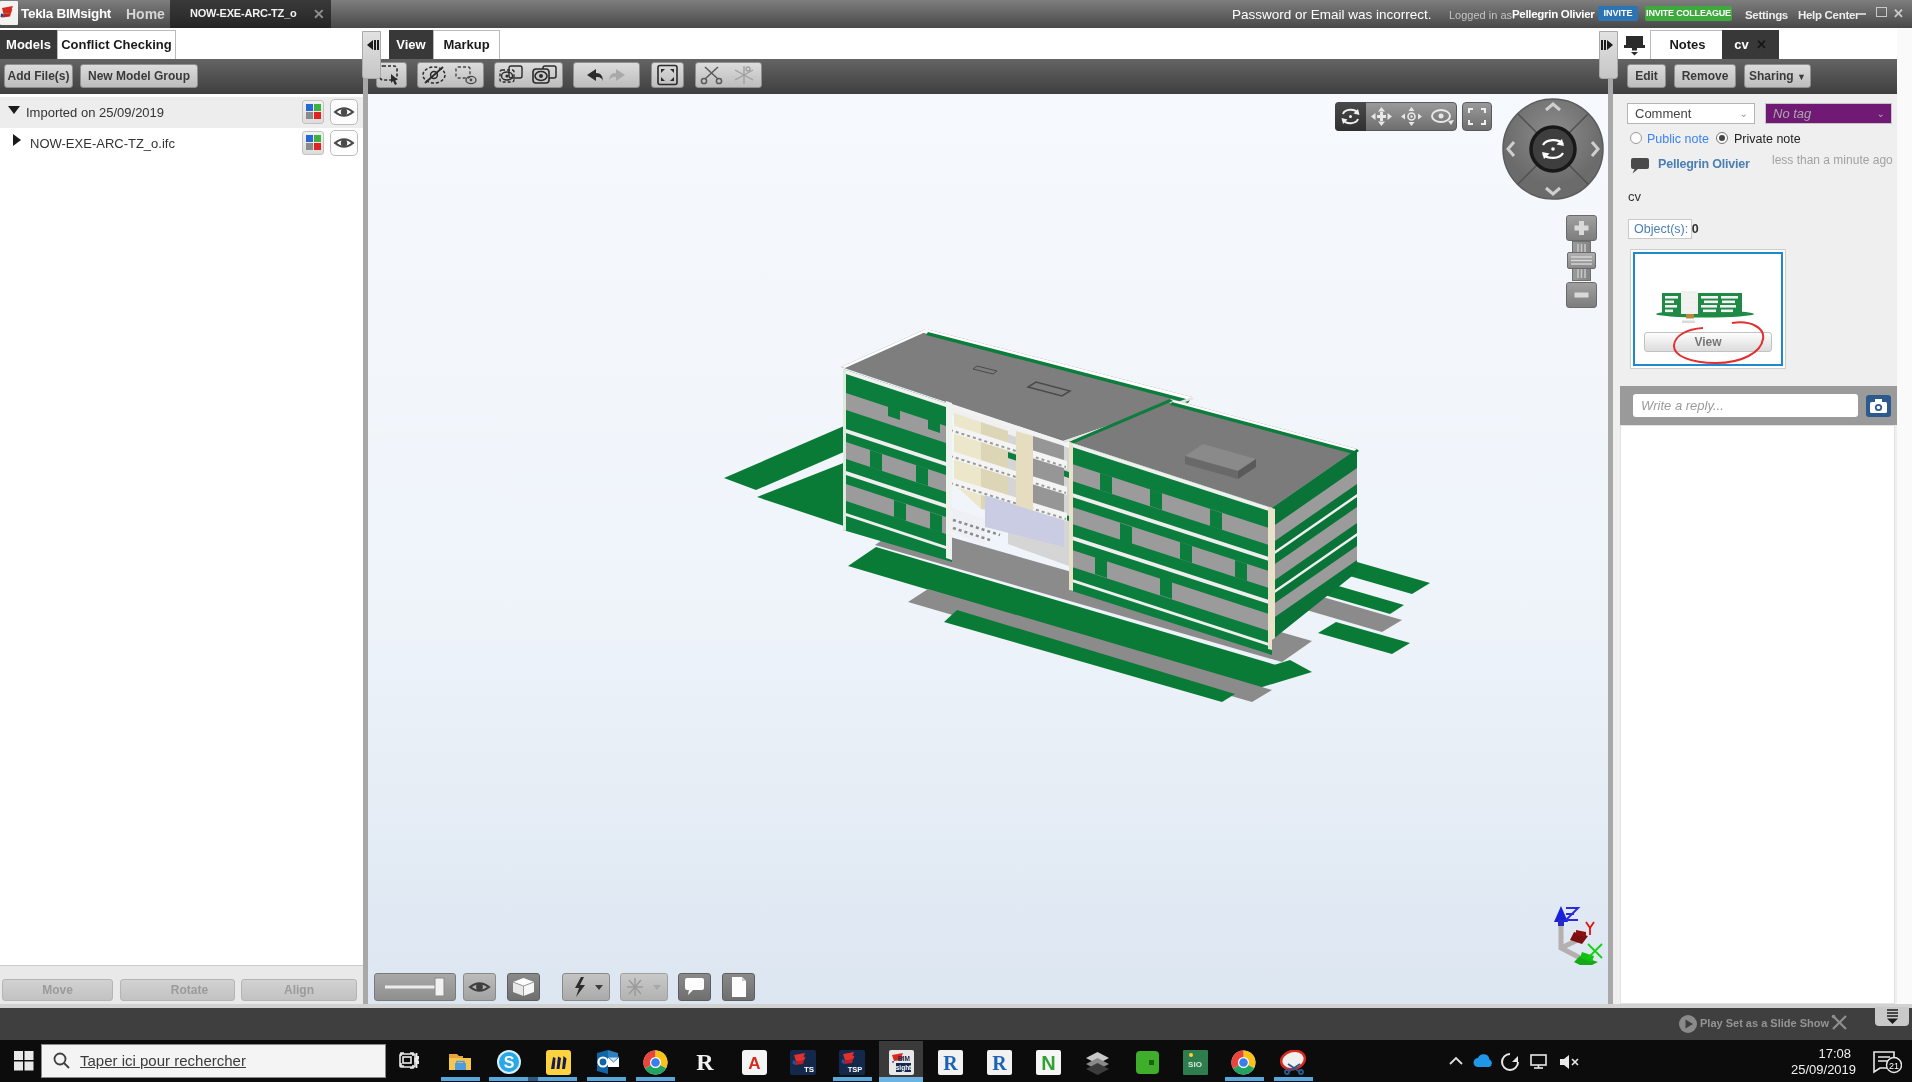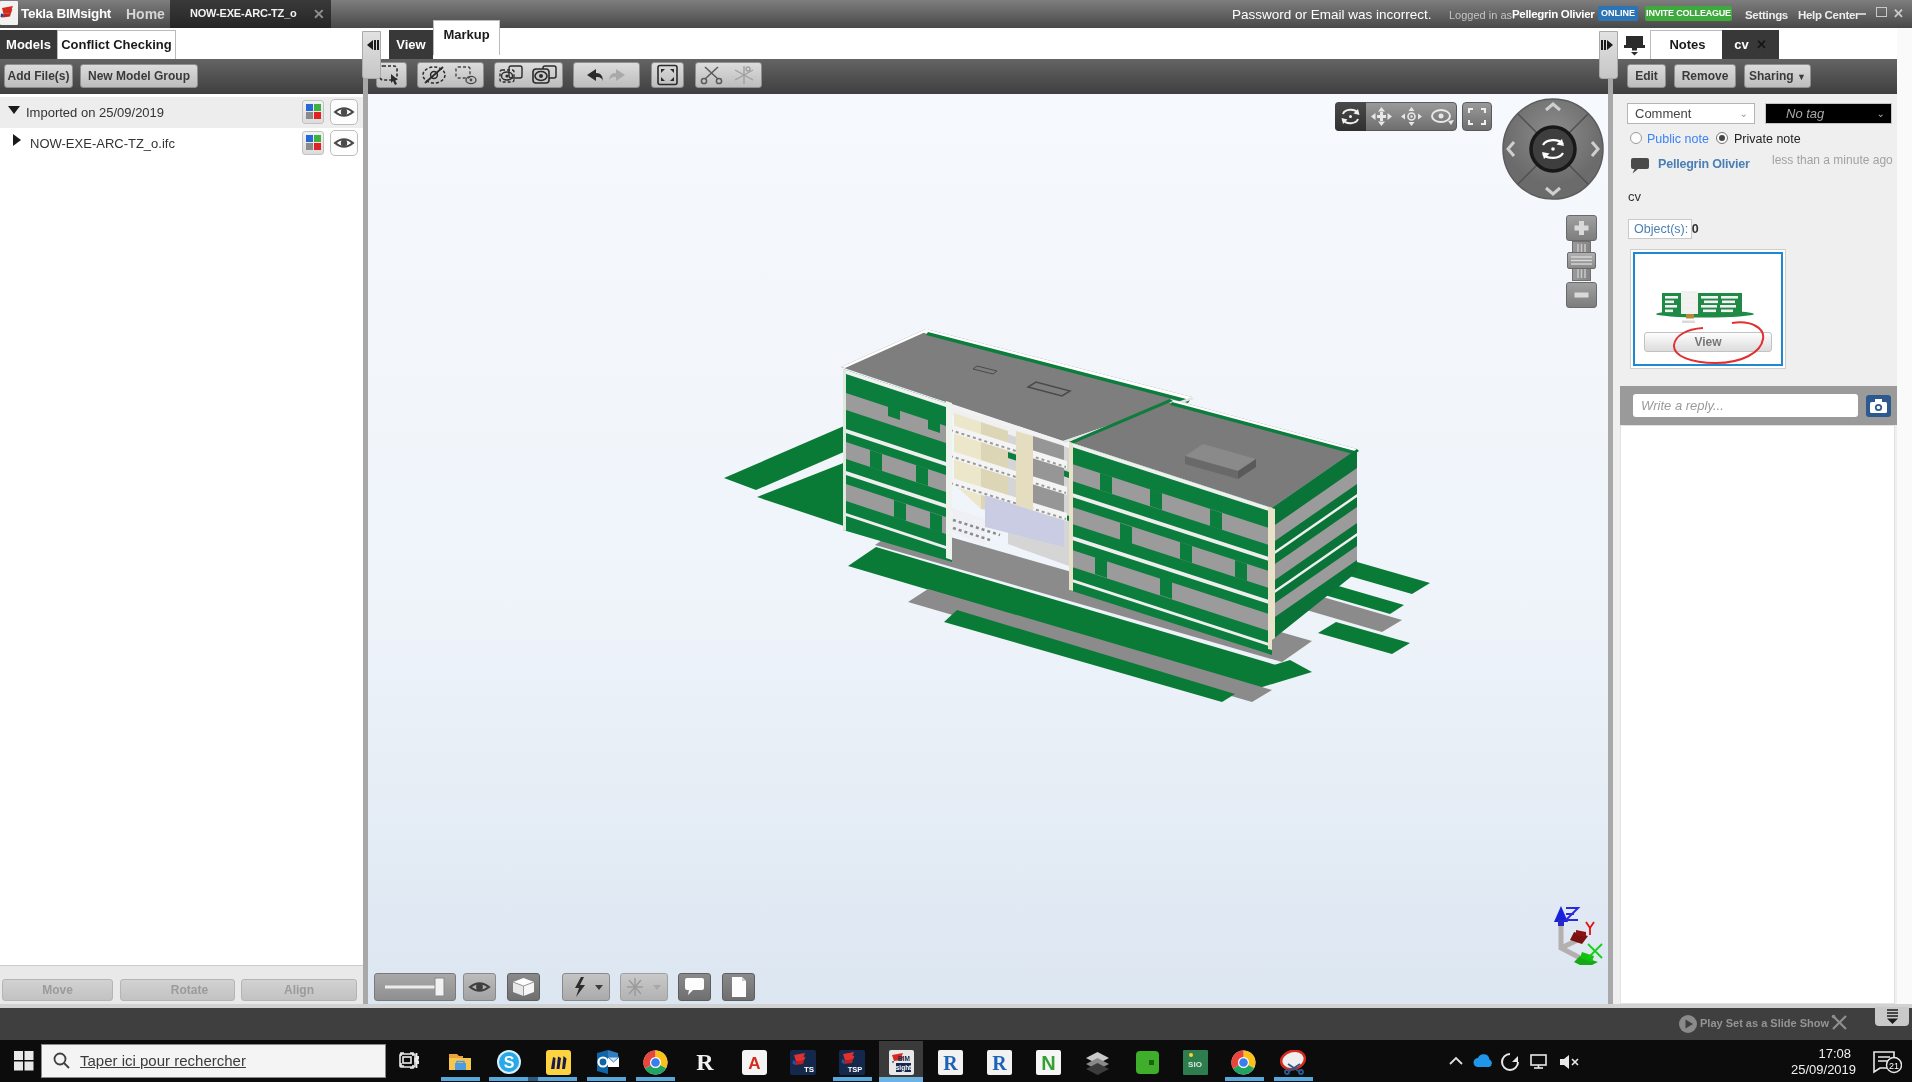--- a/index.html
+++ b/index.html
@@ -22,34 +22,34 @@
     </svg>
 </div>
 <div class="abs" style="left:21px;top:6px;color:#fff;font-size:13.5px;font-weight:bold;letter-spacing:-0.3px;">Tekla BIMsight</div>
 <div class="abs" style="left:126px;top:6px;color:#d6d6d6;font-size:14px;font-weight:bold;">Home</div>
 <div class="abs" style="left:170px;top:0;width:161px;height:28px;background:linear-gradient(#3a3a3a,#252525);"></div>
 <div class="abs" style="left:190px;top:7px;color:#f2f2f2;font-size:11px;font-weight:bold;letter-spacing:-0.2px;">NOW-EXE-ARC-TZ_o</div>
 <div class="abs" style="left:313px;top:6px;color:#8e8e8e;font-size:14px;font-weight:bold;">✕</div>
 <div class="abs" style="left:1232px;top:7px;color:#fff;font-size:13.5px;">Password or Email was incorrect.</div>
 <div class="abs" style="left:1449px;top:9px;color:#c4c4c4;font-size:11px;">Logged in as:</div>
 <div class="abs" style="left:1512px;top:8px;color:#fff;font-size:11.5px;font-weight:bold;letter-spacing:-0.3px;">Pellegrin Olivier</div>
-<div class="abs" style="left:1598px;top:6px;width:40px;height:15px;background:#2d74b4;border-radius:2px;color:#fff;font-size:9px;font-weight:bold;text-align:center;line-height:15px;">ONLINE</div>
+<div class="abs" style="left:1598px;top:6px;width:40px;height:15px;background:#2d74b4;border-radius:2px;color:#fff;font-size:9px;font-weight:bold;text-align:center;line-height:15px;">INVITE</div>
 <div class="abs" style="left:1645px;top:6px;width:87px;height:15px;background:#3ea93d;border-radius:2px;color:#fff;font-size:9px;font-weight:bold;text-align:center;line-height:15px;letter-spacing:-0.2px;">INVITE COLLEAGUE</div>
 <div class="abs" style="left:1745px;top:9px;color:#ededed;font-size:11.5px;font-weight:bold;letter-spacing:-0.3px;">Settings</div>
 <div class="abs" style="left:1798px;top:9px;color:#ededed;font-size:11.5px;font-weight:bold;letter-spacing:-0.3px;">Help Center</div>
 <div class="abs" style="left:1857px;top:13px;width:9px;height:2px;background:#c9c9c9;"></div>
 <div class="abs" style="left:1876px;top:7px;width:9px;height:8px;border:1.5px solid #c9c9c9;"></div>
 <div class="abs" style="left:1893px;top:6px;color:#c9c9c9;font-size:13px;font-weight:bold;">✕</div>
 
 
 <div class="abs" style="left:0;top:28px;width:1912px;height:31px;background:#fff;"></div>
 <div class="tab sel" style="left:0;top:30px;width:57px;height:29px;">Models</div>
 <div class="tab" style="left:57px;top:30px;width:119px;height:29px;">Conflict Checking</div>
 <div class="tab sel" style="left:389px;top:30px;width:44px;height:29px;">View</div>
-<div class="tab" style="left:433px;top:20px;width:67px;height:35px;">Markup</div>
+<div class="tab" style="left:433px;top:30px;width:67px;height:35px;">Markup</div>
 
 <div class="abs" style="left:1622px;top:34px;width:26px;height:20px;">
 <svg width="26" height="22">
       <rect x="4" y="2" width="17" height="9" fill="#2b2b2b"></rect>
       <rect x="2" y="11" width="21" height="3" fill="#2b2b2b"></rect>
       <rect x="10" y="14" width="5" height="2.5" fill="#2b2b2b"></rect>
       <path d="M9 18 l3.5 3.5 3.5 -3.5 z" fill="#2b2b2b"></path>
     </svg></div>
 <div class="tab" style="left:1650px;top:30px;width:75px;height:29px;">Notes</div>
 <div class="tab sel" style="left:1722px;top:30px;width:57px;height:29px;">cv&nbsp;&nbsp;<span style="color:#161616;">✕</span></div>
@@ -424,21 +424,21 @@
       </svg></div>
 <div class="abs" style="left:354px;top:879px;width:33px;height:28px;background:linear-gradient(#8a8a8a,#6f6f6f);border:1px solid #5e5e5e;border-radius:3px;box-sizing:border-box;"><svg width="31" height="26">
         <path d="M9 3 L19 3 L23 7 L23 23 L9 23 Z" fill="#fdfdfd"></path>
         <path d="M19 3 L19 7 L23 7 Z" fill="#c9c9c9"></path>
       </svg></div>
 </div>
 
 
 <div class="abs" style="left:1613px;top:94px;width:284px;height:918px;background:#efefef;"></div>
 <div class="abs" style="left:1627px;top:103px;width:128px;height:21px;background:#fff;border:1px solid #b5b5b5;box-sizing:border-box;font-size:13px;color:#444;line-height:19px;padding-left:7px;">Comment<span style="position:absolute;right:6px;color:#999;font-size:10px;">⌄</span></div>
-<div class="abs" style="left:1765px;top:103px;width:127px;height:21px;background:#000000;border:1px solid #c5c5c5;box-sizing:border-box;font-size:13px;color:#a9a9a9;font-style:italic;line-height:19px;padding-left:20px;">No tag<span style="position:absolute;right:6px;color:#aaa;font-size:10px;font-style:normal;">⌄</span></div>
+<div class="abs" style="left:1765px;top:103px;width:127px;height:21px;background:#701a75;border:1px solid #c5c5c5;box-sizing:border-box;font-size:13px;color:#a9a9a9;font-style:italic;line-height:19px;padding-left:7px;">No tag<span style="position:absolute;right:6px;color:#aaa;font-size:10px;font-style:normal;">⌄</span></div>
 <div class="abs" style="left:1630px;top:132px;width:12px;height:12px;border:1px solid #9a9a9a;border-radius:50%;background:#fdfdfd;box-sizing:border-box;"></div>
 <div class="abs" style="left:1647px;top:132px;font-size:12.5px;color:#3b82f6;">Public note</div>
 <div class="abs" style="left:1716px;top:132px;width:12px;height:12px;border:1px solid #777;border-radius:50%;background:#fdfdfd;box-sizing:border-box;">
     <div style="position:absolute;left:2px;top:2px;width:6px;height:6px;border-radius:50%;background:#444;"></div>
   </div>
 <div class="abs" style="left:1734px;top:132px;font-size:12.5px;color:#222;">Private note</div>
 <svg class="abs" style="left:1629px;top:156px;" width="22" height="20">
     <path d="M2 4 Q2 2 4 2 L18 2 Q20 2 20 4 L20 11 Q20 13 18 13 L9 13 L3.5 17.5 L5.5 13 L4 13 Q2 13 2 11 Z" fill="#4a4a4a"></path>
   </svg>
 <div class="abs" style="left:1658px;top:157px;font-size:12.5px;font-weight:bold;color:#4a7fb5;letter-spacing:-0.2px;">Pellegrin Olivier</div>

